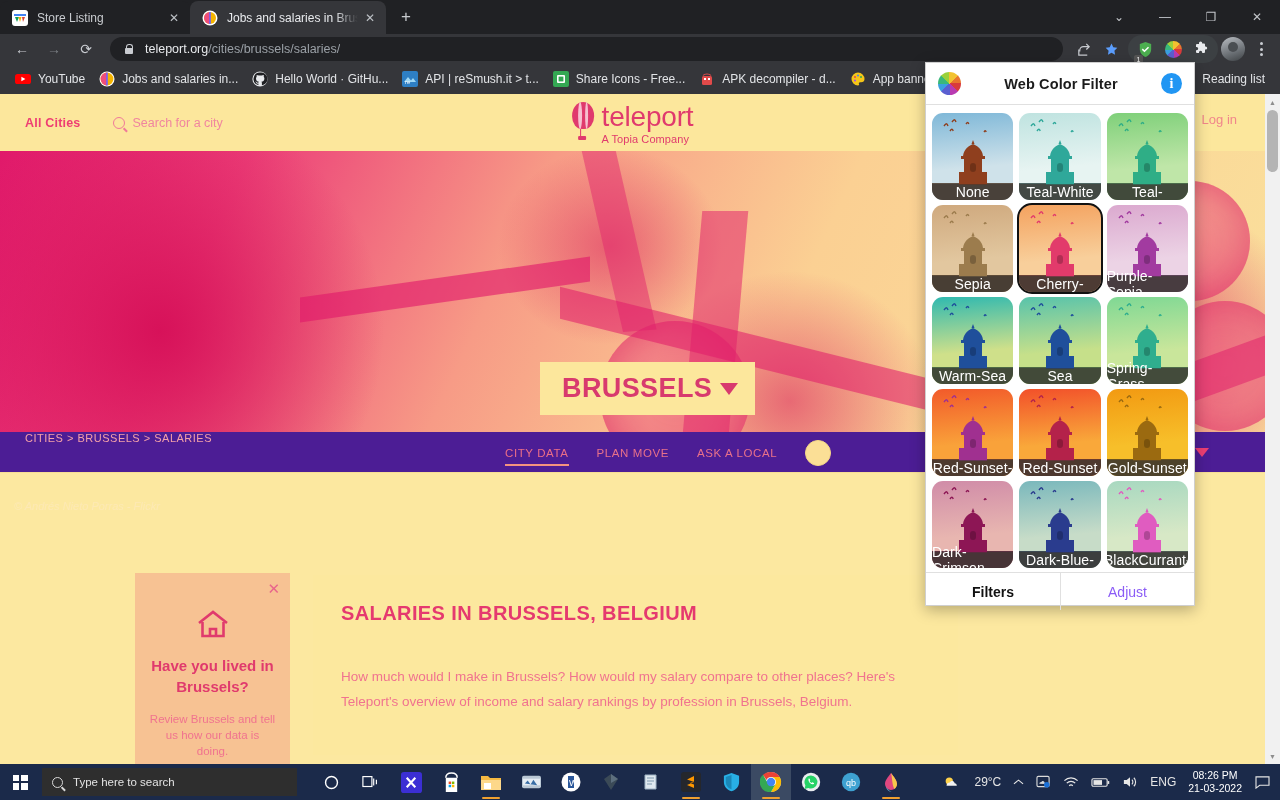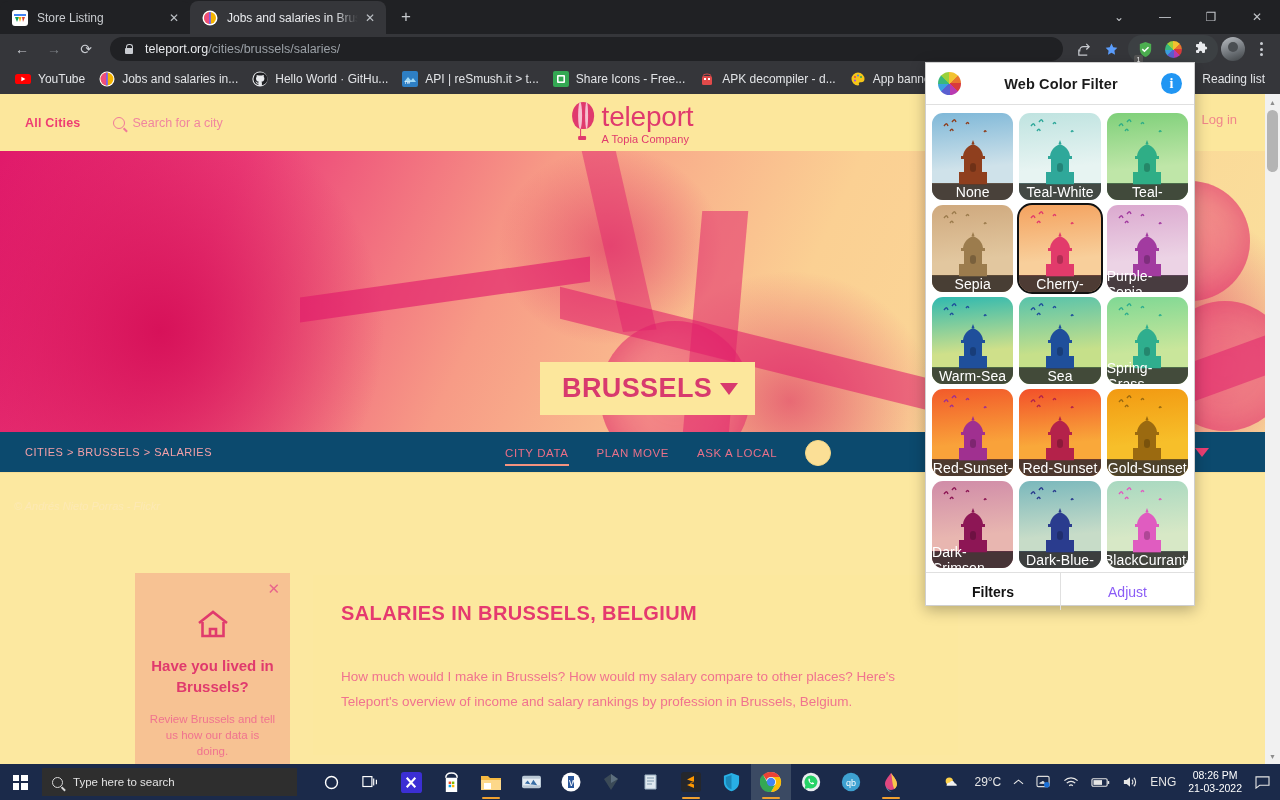--- a/index.html
+++ b/index.html
@@ -87,21 +87,21 @@
   .hero-bar2 { position:absolute; left:560px; top:188px; width:420px; height:32px; background:rgba(224,25,106,.55); transform:skewY(14deg); }
   .hero-bar3 { position:absolute; left:690px; top:60px; width:46px; height:280px; background:rgba(226,40,110,.55); transform:skewX(-5deg); }
   .hero-bar4 { position:absolute; left:600px; top:-20px; width:34px; height:200px; background:rgba(226,40,110,.5); transform:skewX(9deg) rotate(-4deg); }
   .hero-bar5 { position:absolute; left:990px; top:230px; width:300px; height:40px; background:rgba(224,25,106,.5); transform:skewY(-20deg); }
   .hero-sphere { position:absolute; width:150px; height:150px; border-radius:50%; background:rgba(238,90,130,.55); box-shadow:inset 0 0 40px rgba(214,15,88,.5); }
   .citybadge { position:absolute; left:540px; top:268px; background:#FCE79C; padding:11px 17px 11px 22px; display:flex; align-items:center; gap:8px; z-index:5; }
   .citybadge .cb-t { font-size:27px; font-weight:bold; color:#d83a6e; letter-spacing:.4px; }
   .caret-d { width:0; height:0; border-left:9px solid transparent; border-right:9px solid transparent; border-top:12px solid #d83a6e; }
   .credit { position:absolute; left:14px; top:406px; font-size:11px; font-style:italic; color:#fde9b4; z-index:6; }
 
-  .subnav { position:absolute; left:0; top:338px; width:1265px; height:41px; background:#0c4a6e; display:flex; align-items:center; border-bottom:1px solid #f7dd95; }
+  .subnav { position:absolute; left:0; top:338px; width:1265px; height:41px; background:#4c1d95; display:flex; border-bottom:1px solid #f7dd95; }
   .crumbs { margin-left:25px; font-size:11px; color:#f4a0a8; letter-spacing:.5px; }
   .subtabs { position:absolute; left:505px; top:0; height:41px; display:flex; align-items:center; gap:28px; }
   .st { font-size:11.5px; color:#e8718a; letter-spacing:.6px; position:relative; height:41px; display:flex; align-items:center; }
   .st.active { color:#eb6e87; }
   .st.active::after { content:""; position:absolute; left:0; right:0; bottom:7px; height:2px; background:#f4937f; }
   .st-dot { width:26px; height:26px; border-radius:50%; background:#fbdf96; border:1px solid #f6d887; }
   .cur-drop { position:absolute; right:32px; top:5px; width:62px; height:30px; display:flex; align-items:center; justify-content:center; }
 
   .content { position:absolute; left:0; top:379px; width:1265px; height:291px; background:#FCE8A0; }
   .promo { position:absolute; left:135px; top:100px; width:155px; height:245px; background:#F7C293; padding:16px 14px; text-align:center; }

